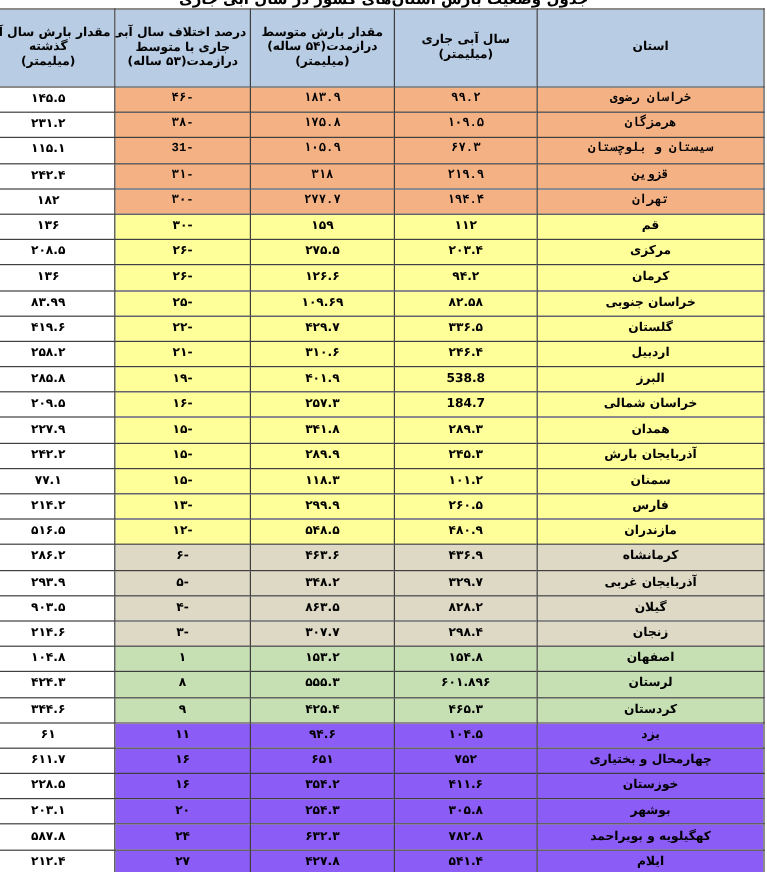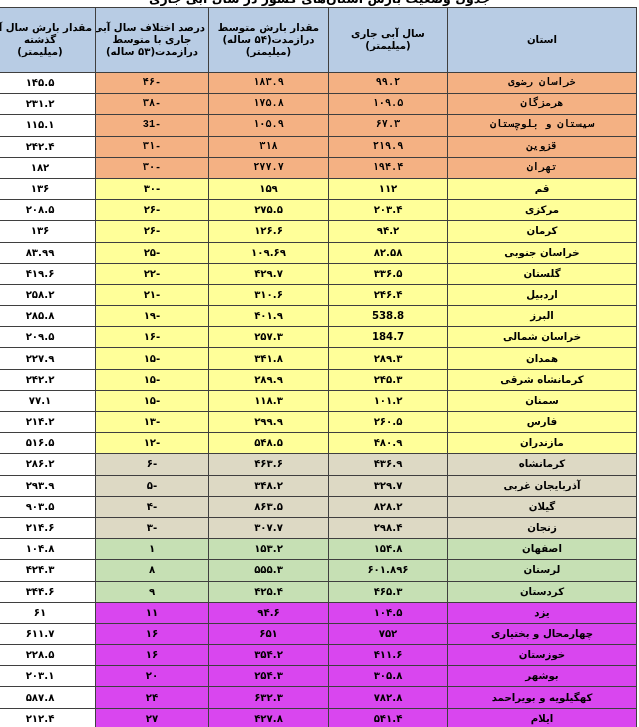--- a/index.html
+++ b/index.html
@@ -57,21 +57,21 @@
   col.c-cur{width:119px;}
   col.c-avg{width:120px;}
   col.c-davg{width:113px;}
   col.c-last{width:111px;}
 
   
   .bg-orange{background:#f4b183;font-family:Liberation Mono, monospace;}
   .bg-yellow{background:#ffff99;}
   .bg-tan{background:#ddd9c4;}
   .bg-lgreen{background:#c6e0b4;}
-  .bg-green{background:#d946ef;}
+  .bg-green{background:#8b5cf6;}
   .bg-white{background:#ffffff;}
   td.prov{font-size:10.4px;}
 </style>
 </head>
 <body>
 
 <div id="sheet">
 
   <div class="title-strip">
     <div class="title-text">جدول وضعیت بارش استان‌های کشور در سال آبی جاری</div>
@@ -205,21 +205,21 @@
           <td class="bg-white">۲۰۹.۵</td>
         </tr>
         <tr>
           <td class="bg-yellow prov">همدان</td>
           <td class="bg-yellow">۲۸۹.۳</td>
           <td class="bg-yellow">۳۴۱.۸</td>
           <td class="bg-yellow">-۱۵</td>
           <td class="bg-white">۲۲۷.۹</td>
         </tr>
         <tr>
-          <td class="bg-yellow prov">کرمانشاه شرقی</td>
+          <td class="bg-yellow prov">آذربایجان بارش</td>
           <td class="bg-yellow">۲۴۵.۳</td>
           <td class="bg-yellow">۲۸۹.۹</td>
           <td class="bg-yellow">-۱۵</td>
           <td class="bg-white">۲۴۲.۲</td>
         </tr>
         <tr>
           <td class="bg-yellow prov">سمنان</td>
           <td class="bg-yellow">۱۰۱.۲</td>
           <td class="bg-yellow">۱۱۸.۳</td>
           <td class="bg-yellow">-۱۵</td>

